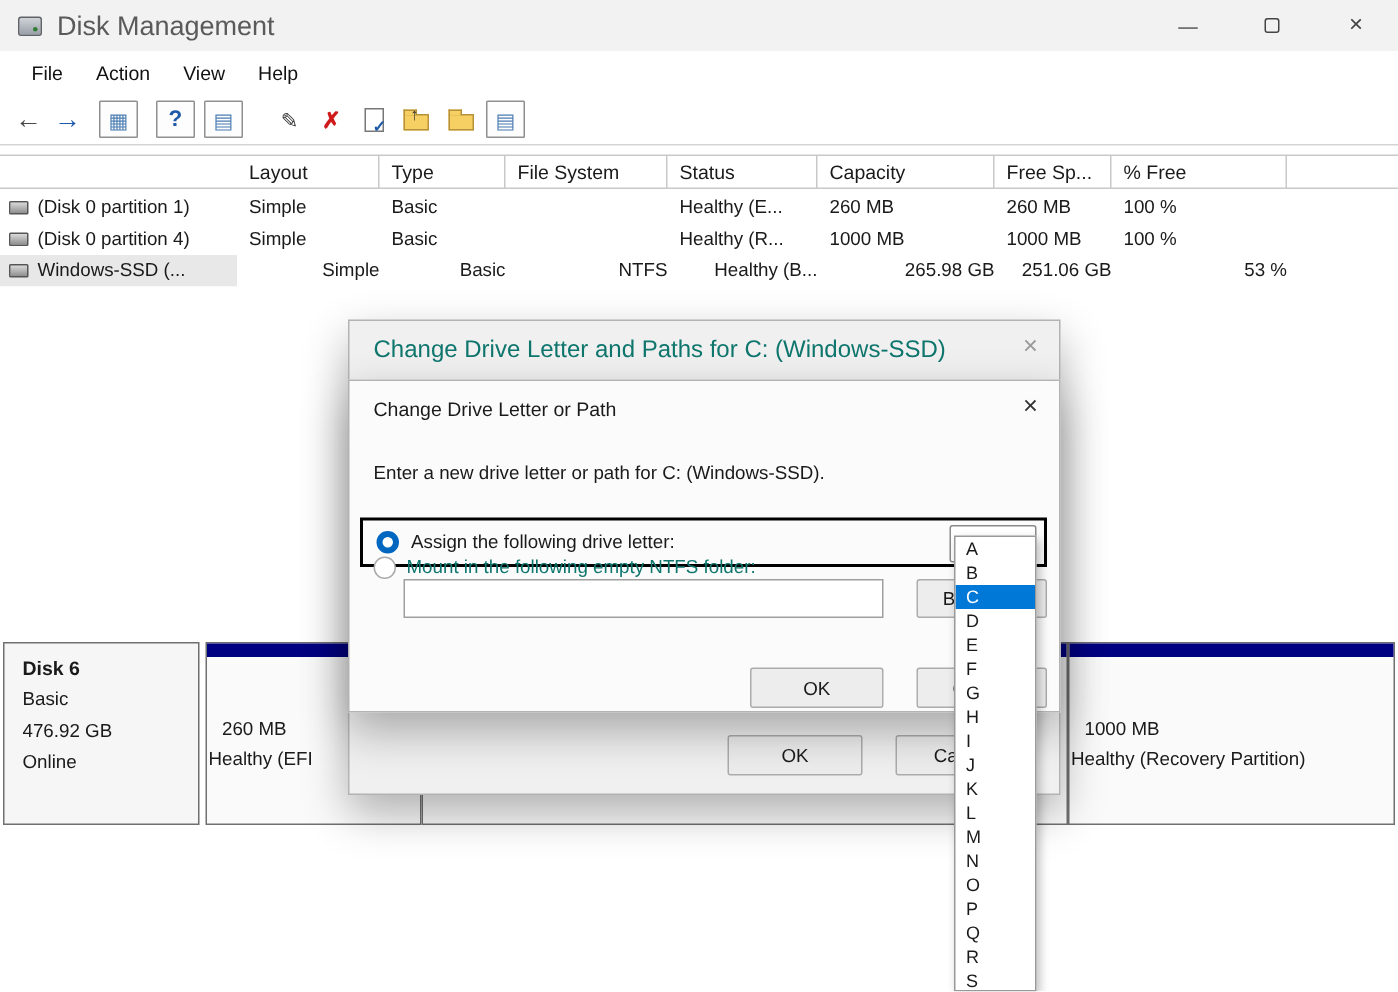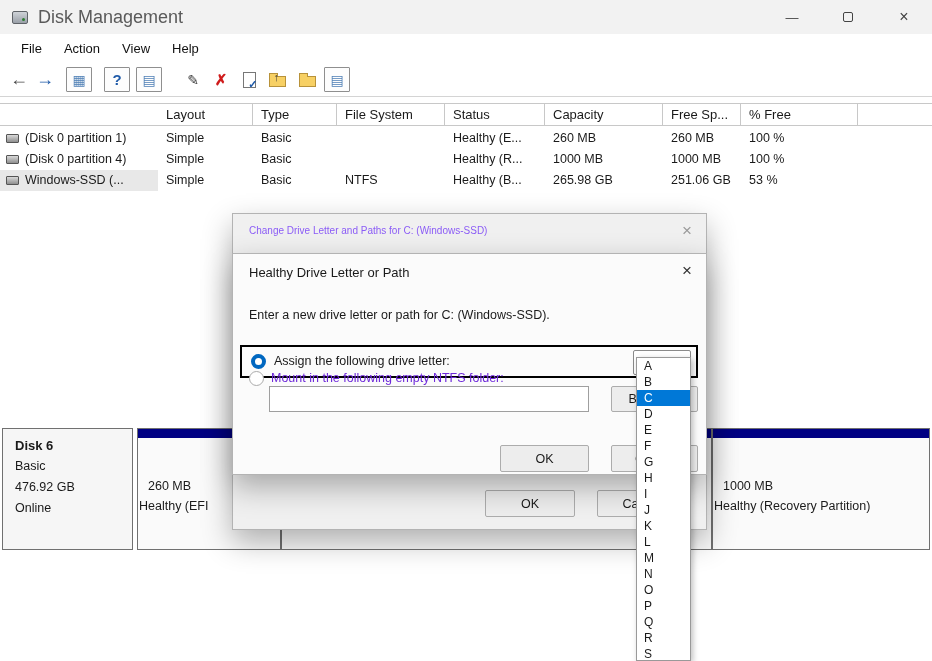--- a/index.html
+++ b/index.html
@@ -63,35 +63,35 @@
   .pb2 { left:281px; width:431px; }
   .pb3 { left:712px; width:218px; }
   .pstripe { position:absolute; left:0; top:0; width:100%; height:9px; background:#000083; }
   .pline1 { position:absolute; left:10px; top:50px; white-space:nowrap; overflow:hidden; max-width:95%; }
   .pline2 { position:absolute; left:1px; top:70px; white-space:nowrap; overflow:hidden; max-width:95%; }
 
   
   .dialog { border:1px solid #b3b3b3; box-shadow:0 12px 28px rgba(0,0,0,.30); }
   .dlg-back { left:232px; top:213px; width:475px; height:317px; background:#f0f0f0; z-index:20; }
   .dlg-front { left:232px; top:253px; width:475px; height:222px; background:#fbfbfb; z-index:30; }
-  .dlg-title-back { position:absolute; left:16px; top:11px; font-size:10px; color:#8b5cf6; }
+  .dlg-title-back { position:absolute; left:16px; top:11px; font-size:16px; color:#0f766e; }
   .dlg-title-front { position:absolute; left:16px; top:11px; font-size:13px; color:#1a1a1a; }
   .dlg-close { position:absolute; right:14px; top:7px; font-size:17px; }
   .close-gray { color:#9a9a9a; } .close-dark { color:#333; }
   .btn { position:absolute; background:#ededed; border:1px solid #acacac; border-radius:2px;
          display:flex; align-items:center; justify-content:center; font-size:12.5px; color:#1a1a1a; overflow:hidden; }
 
   .prompt { position:absolute; left:16px; top:54px; }
   .focus-rect { position:absolute; left:7px; top:74px; width:458px; height:33px; border:2px solid #000;margin-top:17px; }
   .radio-on { position:absolute; left:9px; top:7px; width:15px; height:15px; border-radius:50%;
               border:4.5px solid #0067c0; background:#fff; }
   .radio-off { position:absolute; left:16px; top:117px; width:15px; height:15px; border-radius:50%;
                border:1px solid #ababab; background:#fff; }
   .assign-label { position:absolute; left:32px; top:7px; }
-  .mount-label { position:absolute; left:38px; top:117px; color:#6d28d9; }
+  .mount-label { position:absolute; left:38px; top:117px; color:#0f766e; }
   .combo { position:absolute; right:5px; top:3px; width:58px; height:25px; background:#fff;
            border:1px solid #8a8a8a; border-radius:2px; }
   .combo-val { position:absolute; left:7px; top:4px; }
   .combo-chevron { position:absolute; right:5px; top:5px; font-size:10px; color:#444; }
   .path-input { position:absolute; left:36px; top:132px; width:320px; height:26px; background:#fff;
                 border:1px solid #9f9f9f; font-family:"Liberation Sans", sans-serif; font-size:12.5px; padding:0 6px; }
 
   
   .dropdown { left:636px; top:357px; width:55px; height:304px; background:#fff; border:1px solid #999;
               z-index:50; box-shadow:2px 2px 6px rgba(0,0,0,.25); overflow:hidden; }
@@ -191,21 +191,21 @@
         </span>
       </span>
     <span class="tcell c1">Simple</span>
     <span class="tcell c2">Basic</span>
     <span class="tcell c3"></span>
     <span class="tcell c4">Healthy (R...</span>
     <span class="tcell c5">1000 MB</span>
     <span class="tcell c6">1000 MB</span>
     <span class="tcell c7">100 %</span>
   </div>
-  <div class="abs trow" style="top:170px;">
+  <div class="abs trow" style="top:170px;text-align:right;">
     <span class="tcell c0" style="padding-left:0;">
         <span class="vol-wrap vol-sel">
           <span class="disk-mini"></span>
           <span>Windows-SSD (...</span>
         </span>
       </span>
     <span class="tcell c1">Simple</span>
     <span class="tcell c2">Basic</span>
     <span class="tcell c3">NTFS</span>
     <span class="tcell c4">Healthy (B...</span>
@@ -236,21 +236,21 @@
   </div>
 
   <div class="abs dialog dlg-back">
     <span class="dlg-title-back">Change Drive Letter and Paths for C: (Windows-SSD)</span>
     <span class="dlg-close close-gray">×</span>
     <span class="btn" style="left:252px; top:276px; width:90px; height:27px;">OK</span>
     <span class="btn" style="left:364px; top:276px; width:90px; height:27px;">Cancel</span>
   </div>
 
   <div class="abs dialog dlg-front">
-    <span class="dlg-title-front">Healthy Drive Letter or Path</span>
+    <span class="dlg-title-front">Change Drive Letter or Path</span>
     <span class="dlg-close close-dark">×</span>
     <span class="prompt">Enter a new drive letter or path for C: (Windows-SSD).</span>
 
     <span class="focus-rect">
       <span class="radio-on"></span>
       <span class="assign-label">Assign the following drive letter:</span>
       <span class="combo">
         <span class="combo-val">C</span>
         <span class="combo-chevron">▾</span>
       </span>

